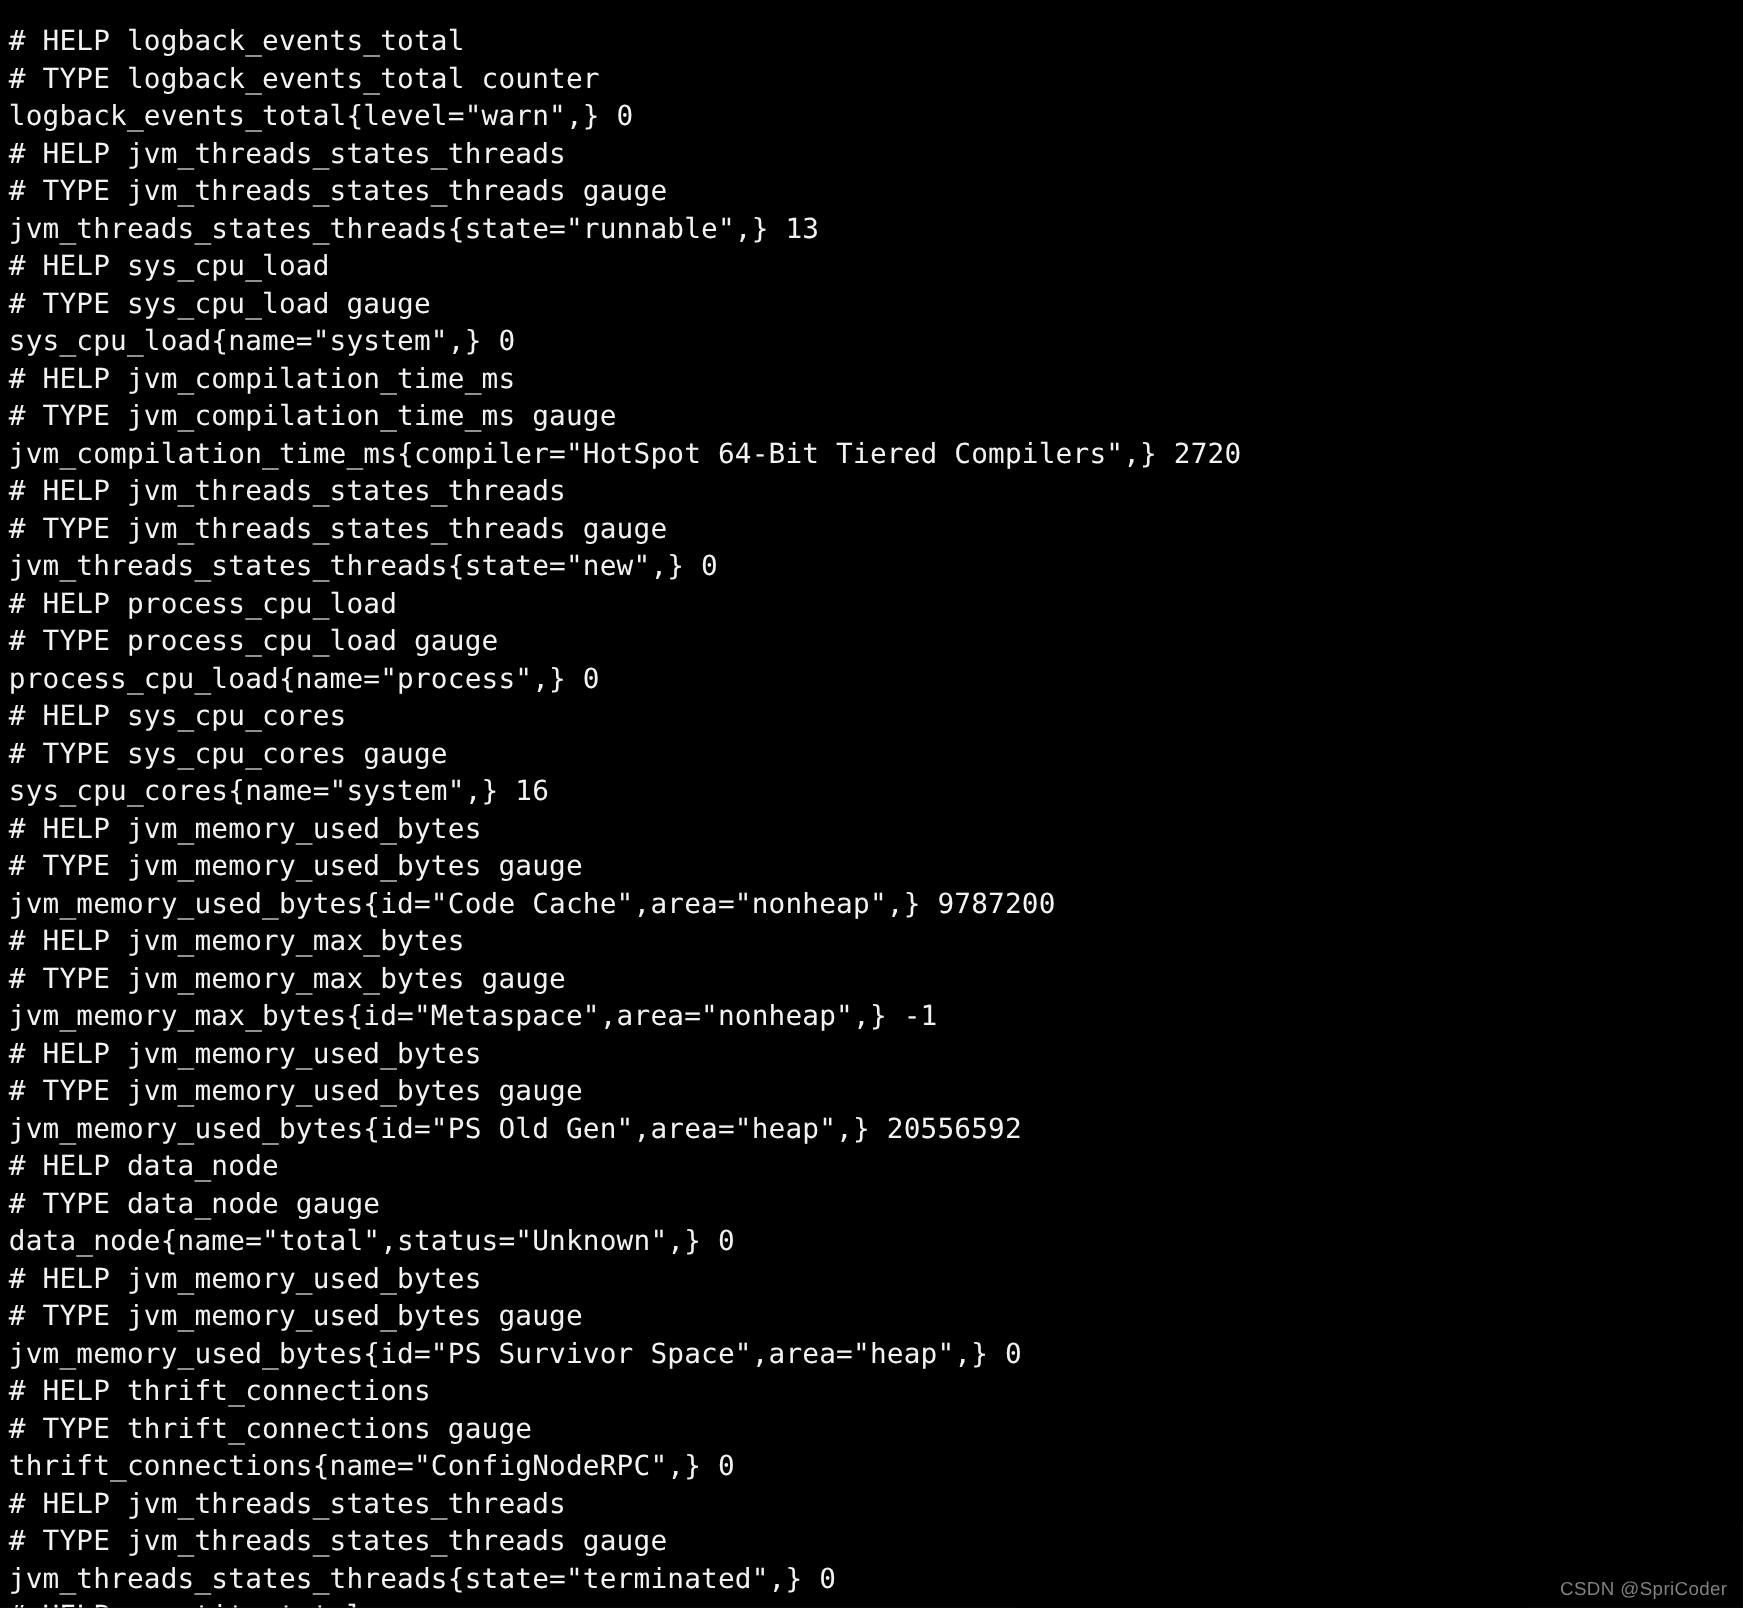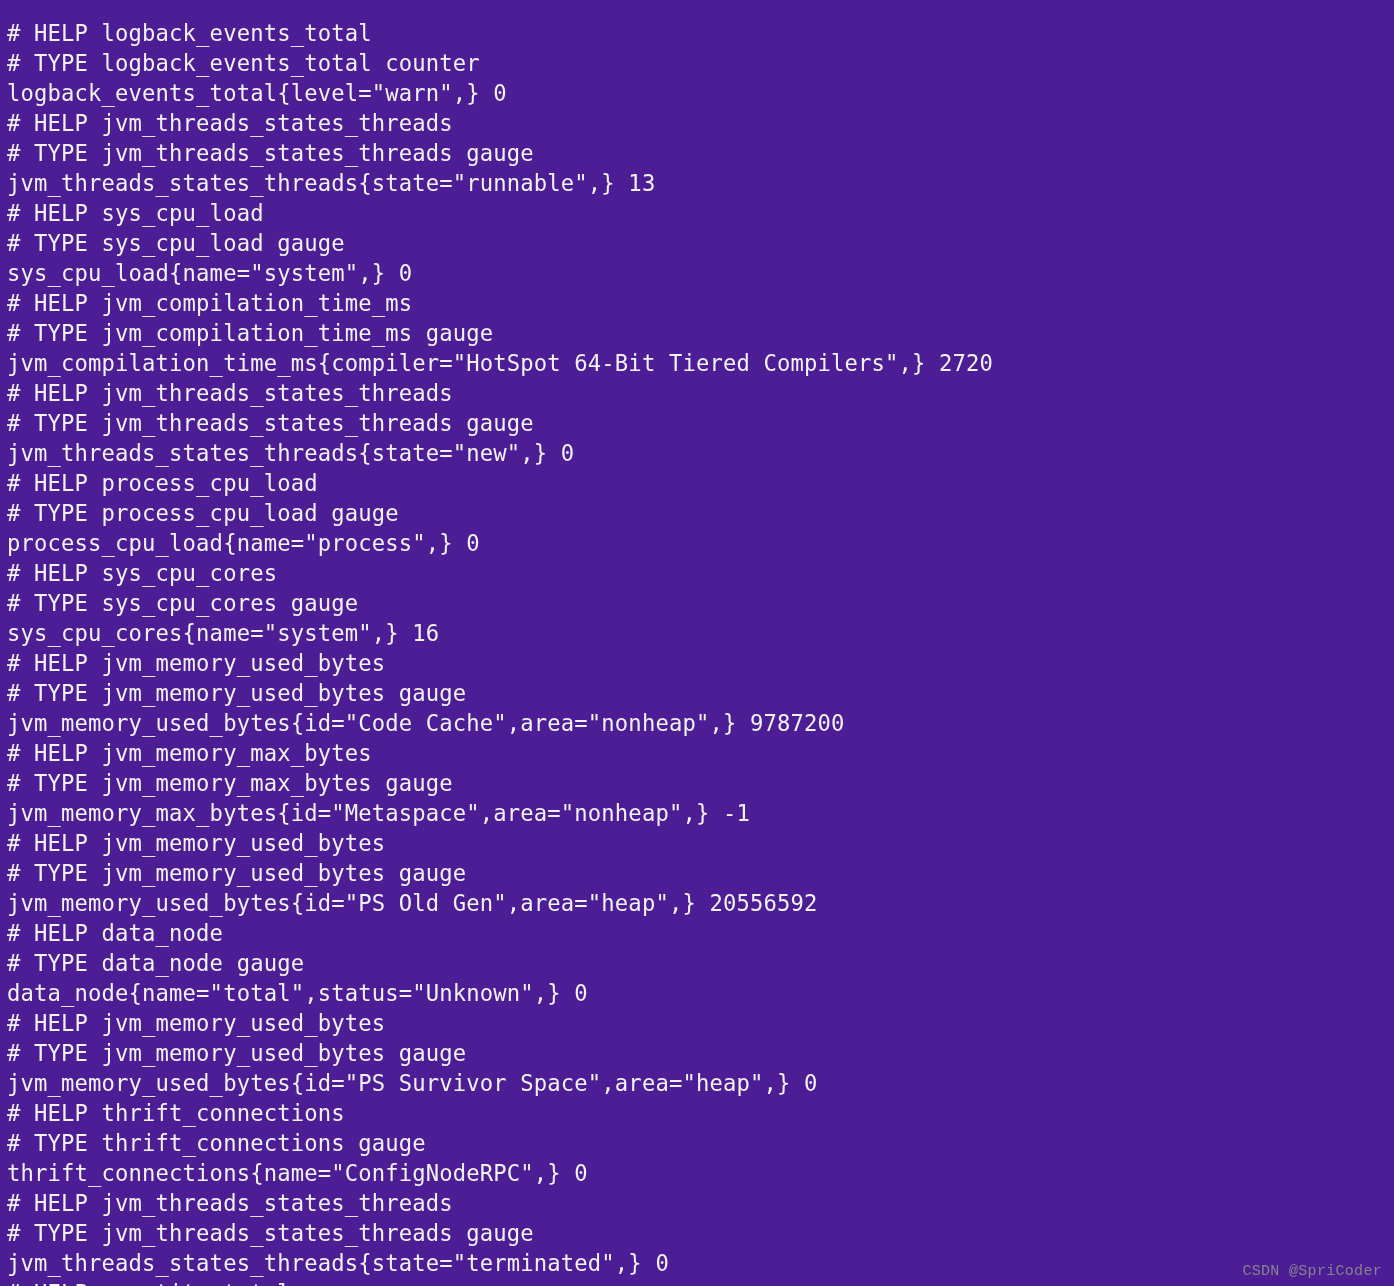--- a/index.html
+++ b/index.html
@@ -11,21 +11,21 @@
     width: 1394px;
     height: 1286px;
     background: #1b1b1b;
     overflow: hidden;
     font-family: "DejaVu Sans Mono", "Liberation Mono", monospace;
   }
   #metrics-page {
     position: relative;
     width: 1394px;
     height: 1286px;
-    background: #4c1d95;
+    background: #000000;
     overflow: hidden;
   }
   #metrics-output {
     position: absolute;
     left: 0;
     top: 0;
     width: 1394px;
     padding: 18px 0 0 7px;
     box-sizing: border-box;
     margin: 0;
@@ -40,21 +40,21 @@
   }
   .metric-line {
     display: block;
     height: 30px;
     white-space: pre;
   }
   #watermark {
     position: absolute;
     right: 12px;
     bottom: 6px;
-    font-family: Liberation Mono, monospace;
+    font-family: Liberation Sans, sans-serif;
     font-size: 15px;
     color: #8c8c8c;
     letter-spacing: 0.3px;
     white-space: pre;
     opacity: 0.92;
   }
 </style>
 </head>
 <body>
 

